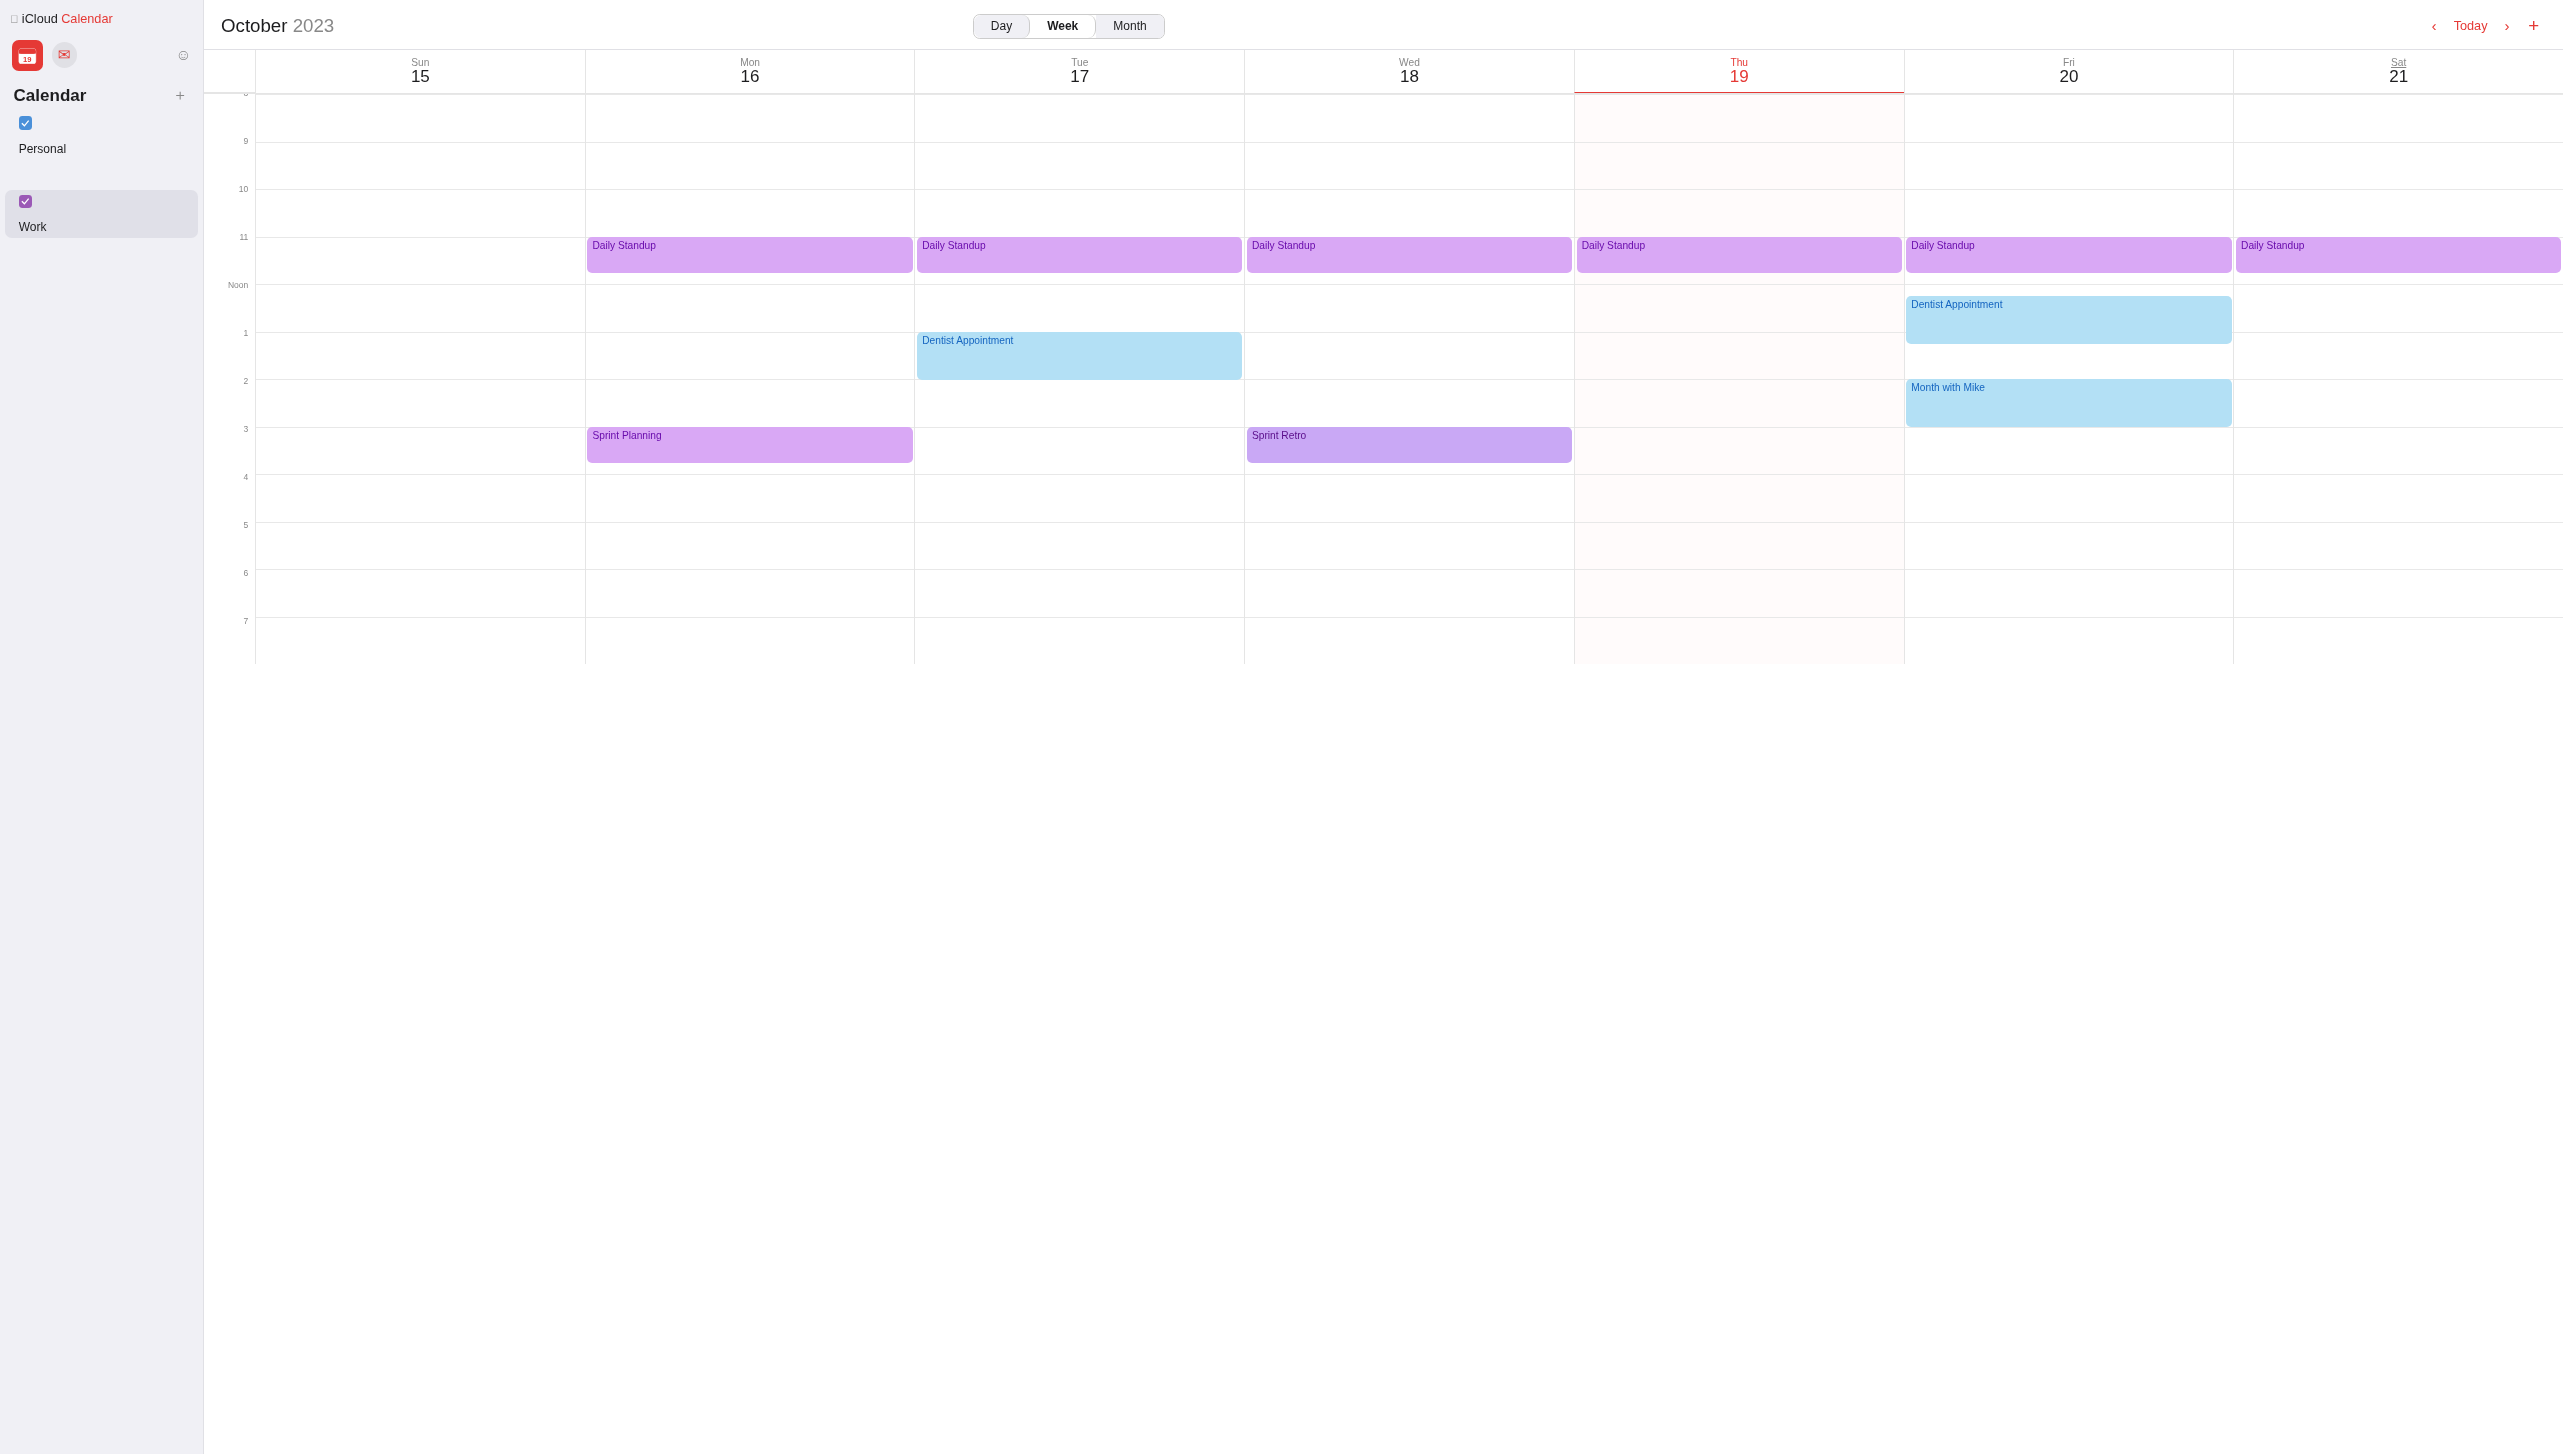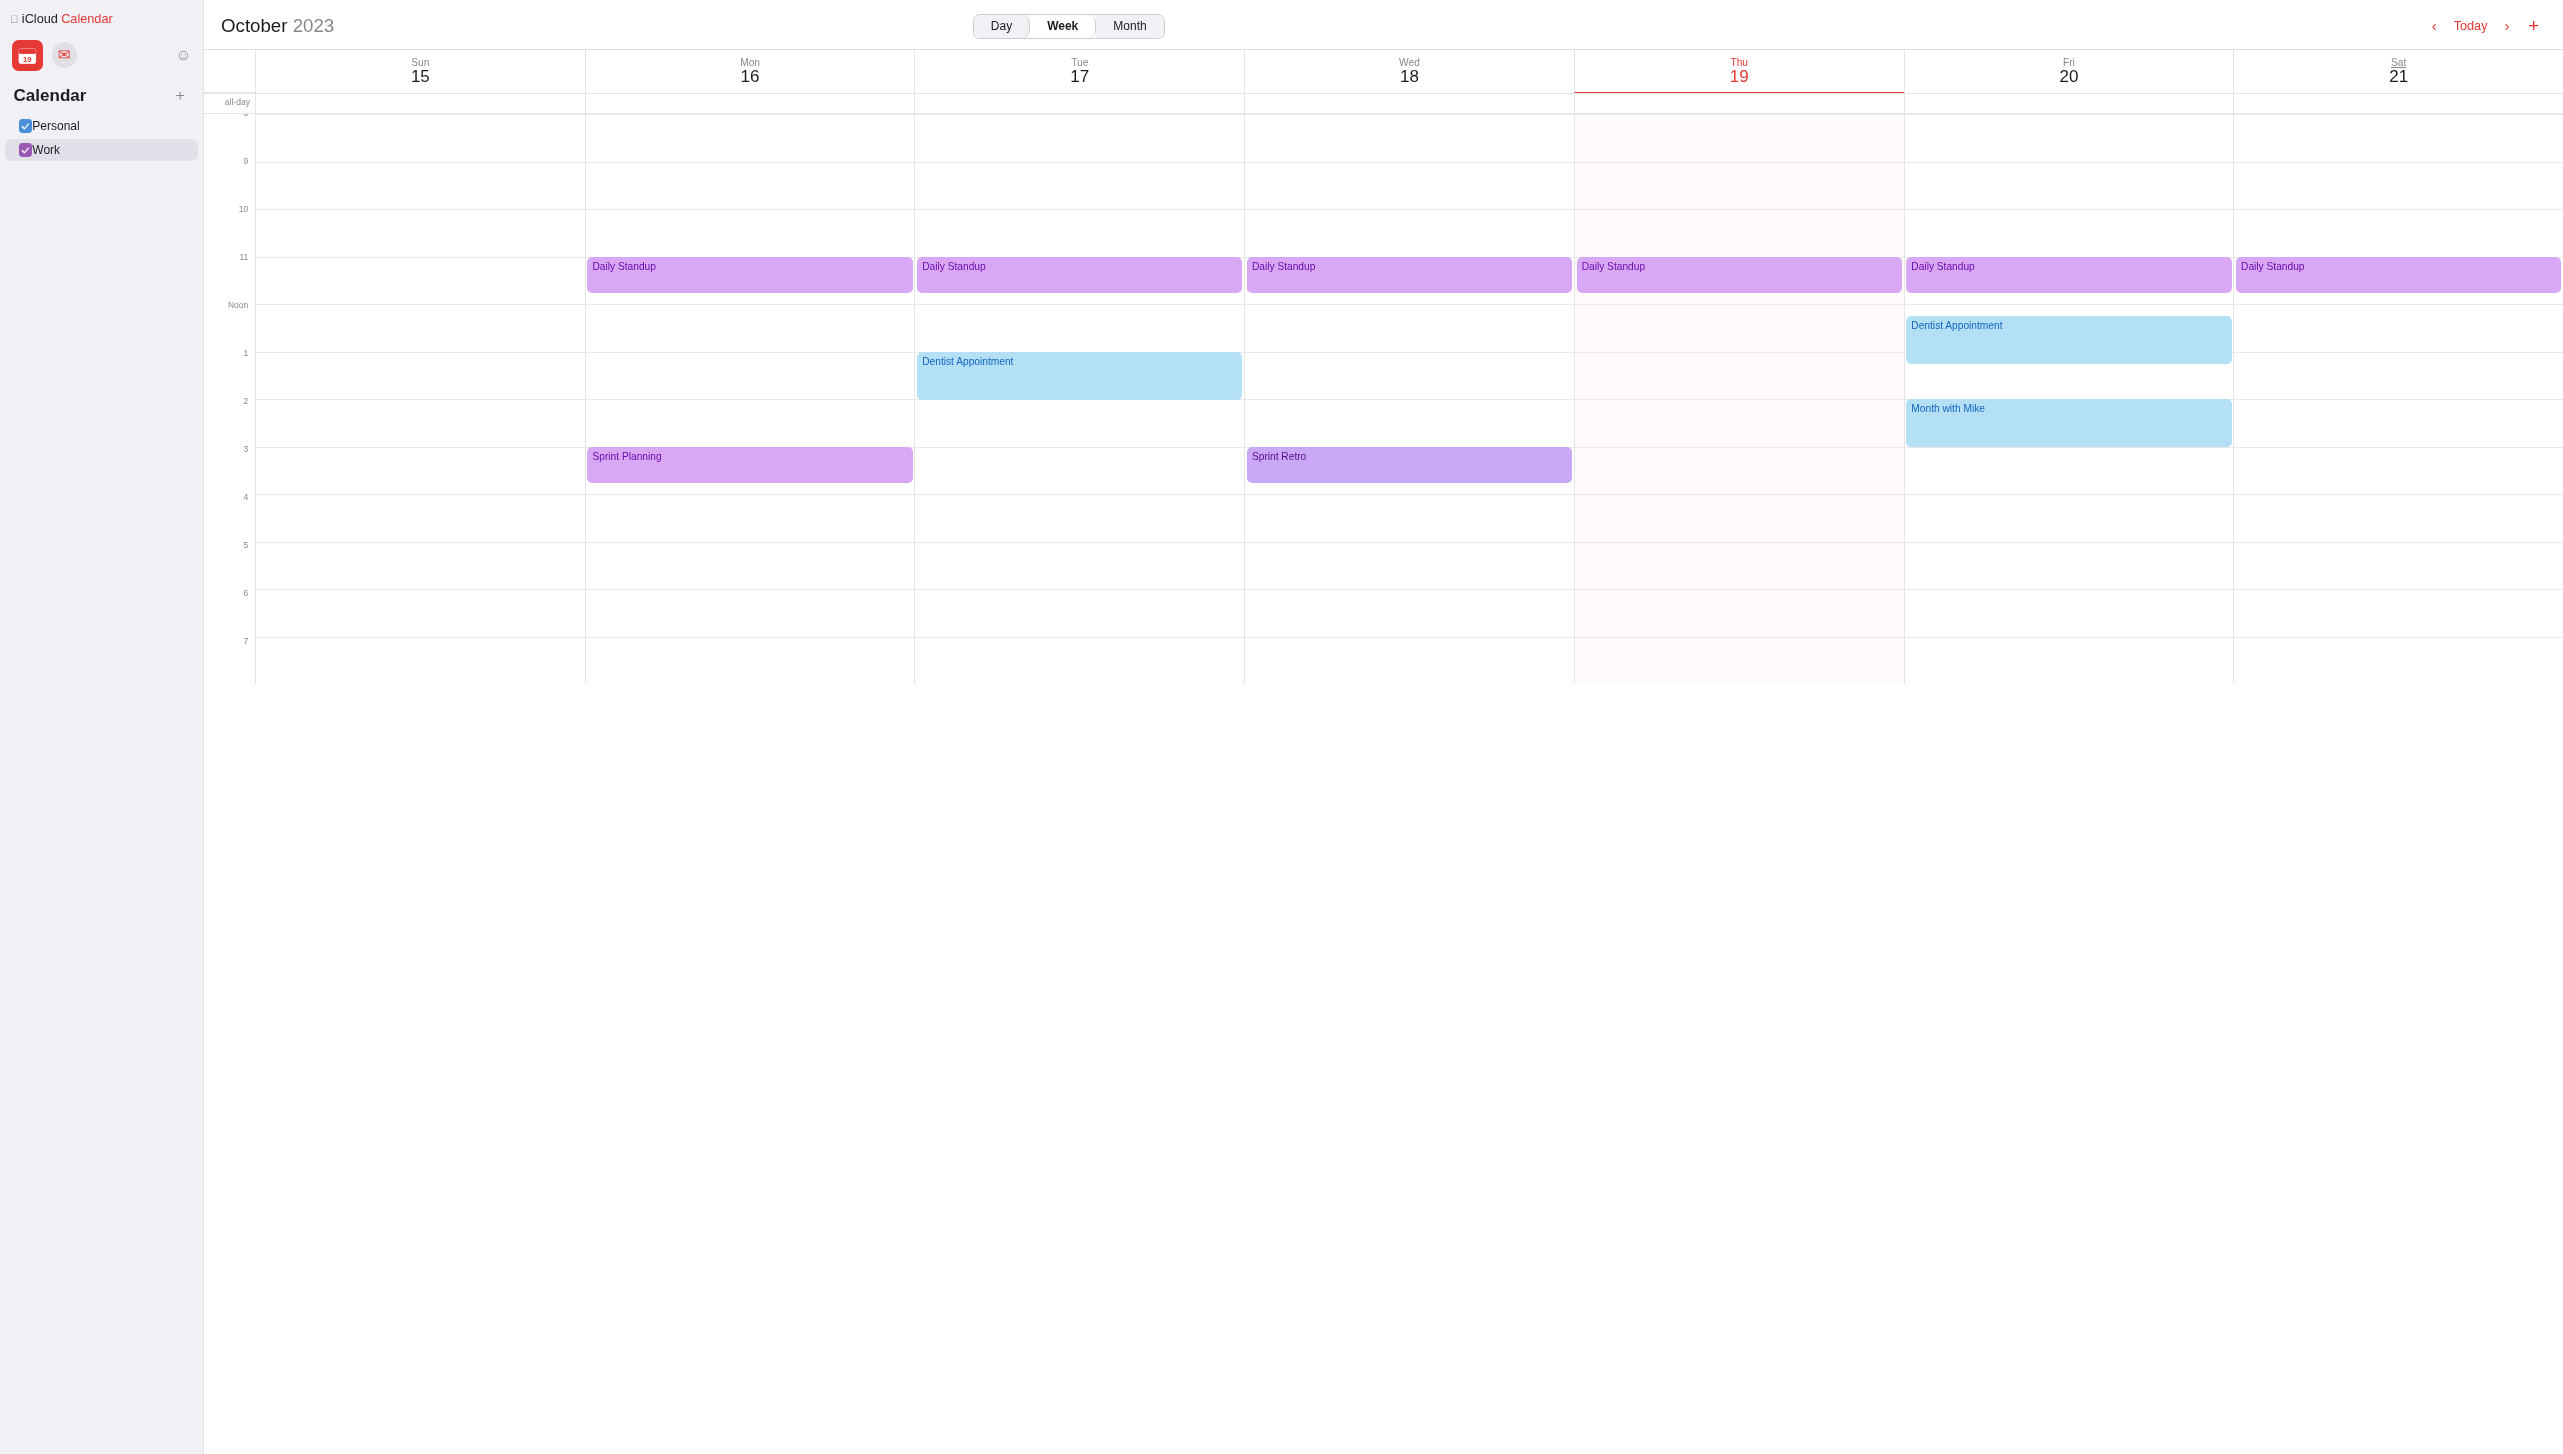--- a/index.html
+++ b/index.html
@@ -43,26 +43,27 @@
     .icloud-logo .icloud-text { color: #1d1d1f; }
     .icloud-logo .calendar-text { color: #e53935; font-weight: 500; }
     .sidebar-add-btn {
       width: 18.7px; height: 18.7px; border-radius: 50%;
       background: none; border: none; cursor: pointer;
       display: flex; align-items: center; justify-content: center;
       color: #888; font-size: 15.3px;
     }
 
     .calendar-item {
-      display: flex; align-items: flex-end;
+      display: flex; align-items: flex-start;
       padding: 4.2px 13.6px;
       border-radius: 6.8px;
       cursor: pointer;
       margin: 0.8px 5.1px;
-      gap: 0;
+      gap: 12px;
+      flex-direction: column;
     }
     .calendar-item.selected { background: #e0e0e8; }
     .calendar-checkbox {
       width: 13.6px; height: 13.6px; border-radius: 3.4px;
       display: flex; align-items: center; justify-content: center;
       flex-shrink: 0;
     }
     .calendar-checkbox.blue { background: #4a90d9; }
     .calendar-checkbox.purple { background: #9b59b6; }
     .calendar-checkbox svg { width: 8.5px; height: 8.5px; fill: white; }
@@ -294,30 +295,20 @@
     <div class="day-header">
       <span style="font-size:10.2px; color:#888;">Fri</span>
       <span class="day-num">20</span>
     </div>
     <div class="day-header">
       <span style="font-size:10.2px; color:#888;text-decoration:underline;">Sat</span>
       <span class="day-num">21</span>
     </div>
   </div>
 
-  <div class="allday-row">
-    <div class="allday-label">all-day</div>
-    <div class="allday-cell"></div>
-    <div class="allday-cell"></div>
-    <div class="allday-cell"></div>
-    <div class="allday-cell"></div>
-    <div class="allday-cell"></div>
-    <div class="allday-cell"></div>
-    <div class="allday-cell"></div>
-  </div>
 
   <div class="grid-wrapper">
     <div class="grid-inner" id="grid-inner">
 
       <div class="time-gutter" id="time-gutter">
           <div class="time-row-label" style="height: 48px;">
             <span>8</span>
           </div>
           <div class="time-row-label" style="height: 48px;">
             <span>9</span>

